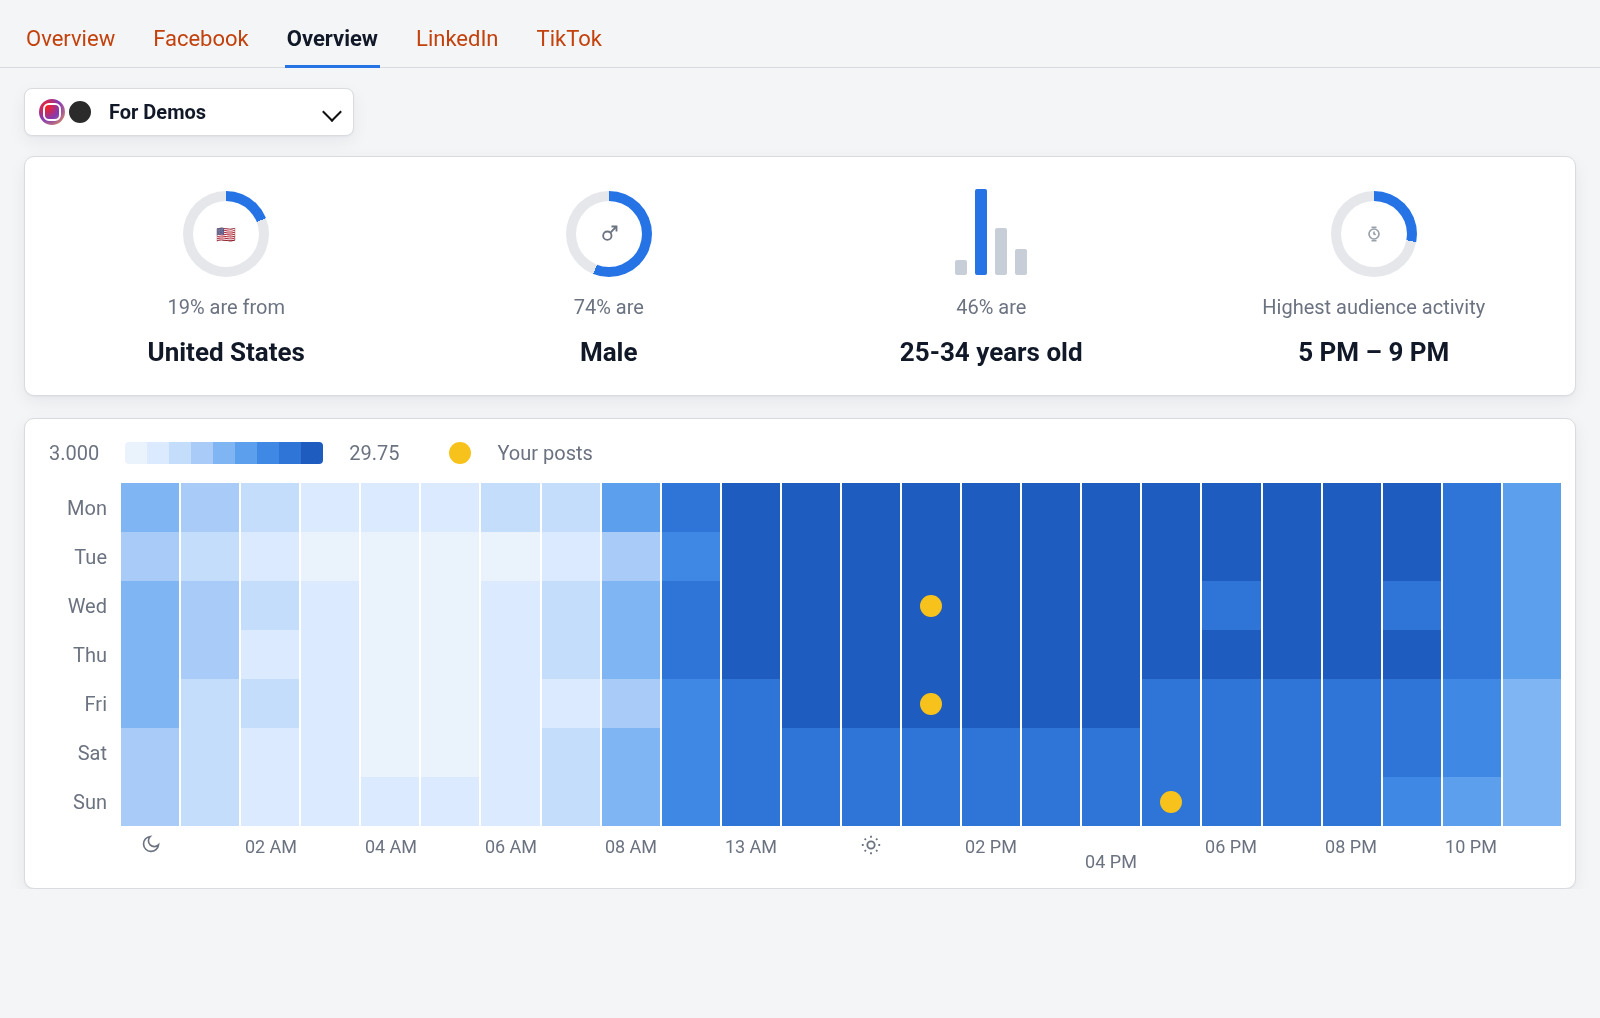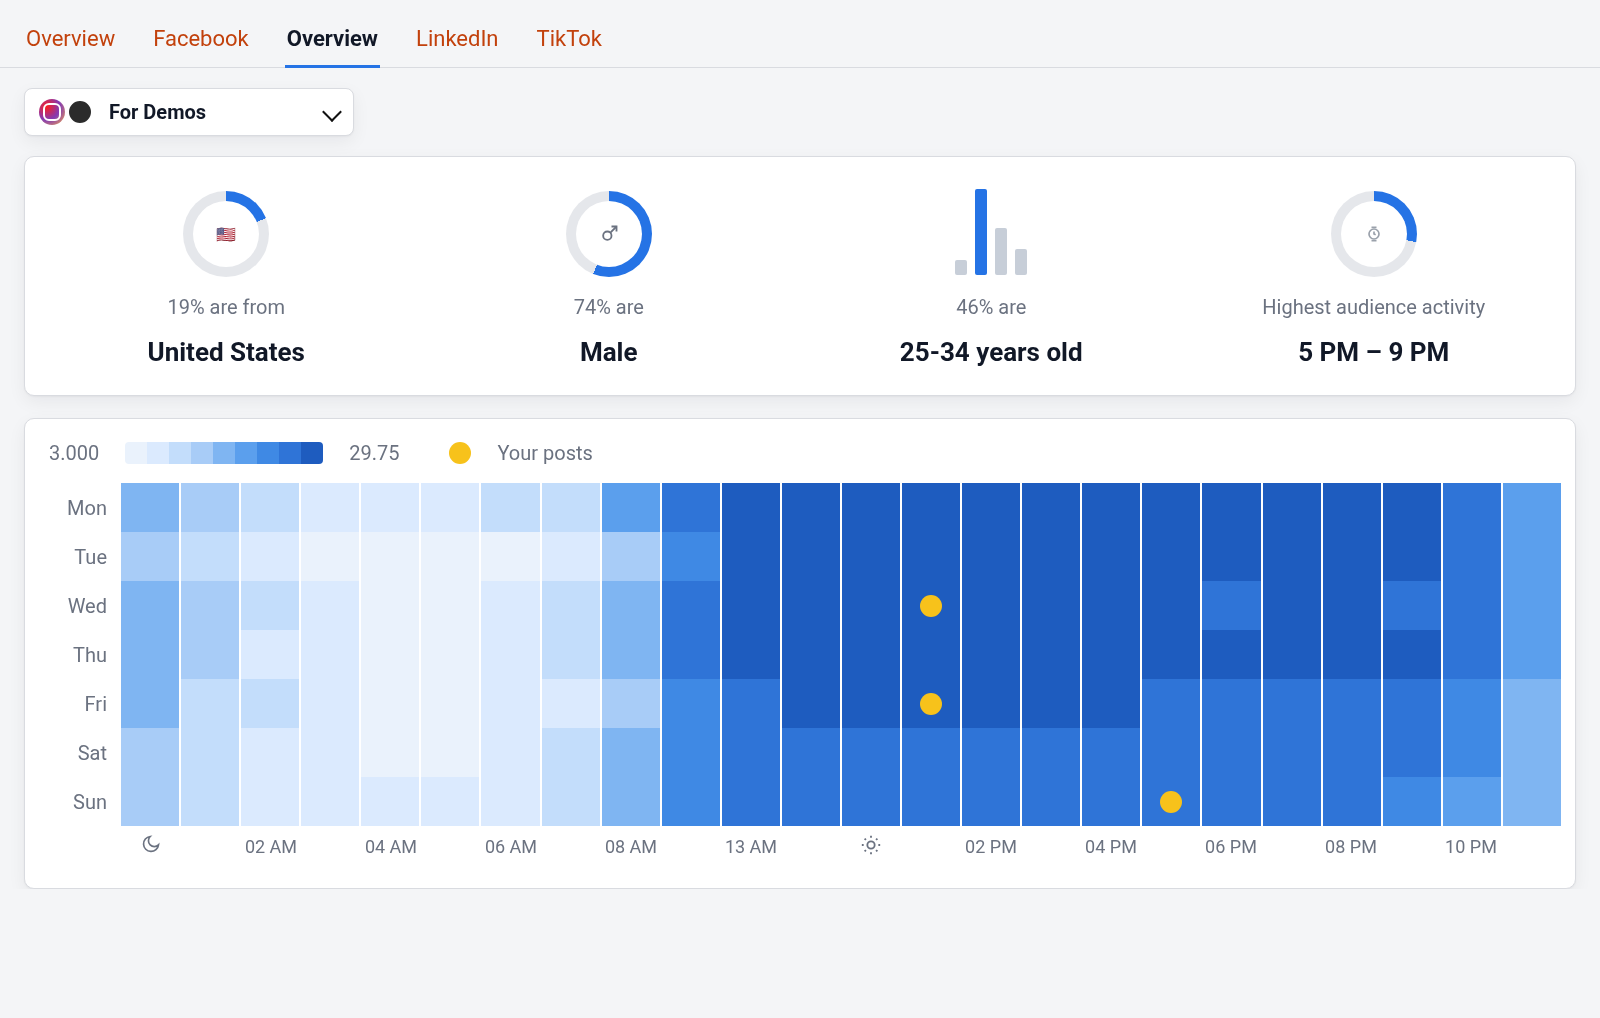--- a/index.html
+++ b/index.html
@@ -380,21 +380,21 @@
             <div class="xlab" style="left: 10.4167%;">02 AM</div>
             <div class="xlab" style="left: 18.75%;">04 AM</div>
             <div class="xlab" style="left: 27.0833%;">06 AM</div>
             <div class="xlab" style="left: 35.4167%;">08 AM</div>
             <div class="xlab" style="left: 43.75%;">13 AM</div>
             <div class="xicon" style="left: 52.0833%;"><svg width="22" height="22" viewBox="0 0 24 24" fill="none" stroke="#6b7280" stroke-width="2">
                 <circle cx="12" cy="12" r="4"></circle>
                 <path d="M12 2V4M12 20V22M4 12H2M22 12H20M5 5L6.5 6.5M17.5 17.5L19 19M5 19L6.5 17.5M17.5 6.5L19 5"></path>
               </svg></div>
             <div class="xlab" style="left: 60.4167%;">02 PM</div>
-            <div class="xlab" style="left: 68.75%;">04 PM</div>
+            <div class="xlab" style="left: 68.75%; margin-top: 15px;">04 PM</div>
             <div class="xlab" style="left: 77.0833%;">06 PM</div>
             <div class="xlab" style="left: 85.4167%;">08 PM</div>
             <div class="xlab" style="left: 93.75%;">10 PM</div>
           </div>
       </div>
     </div>
   </div>
 </div>
 
 </body></html>

